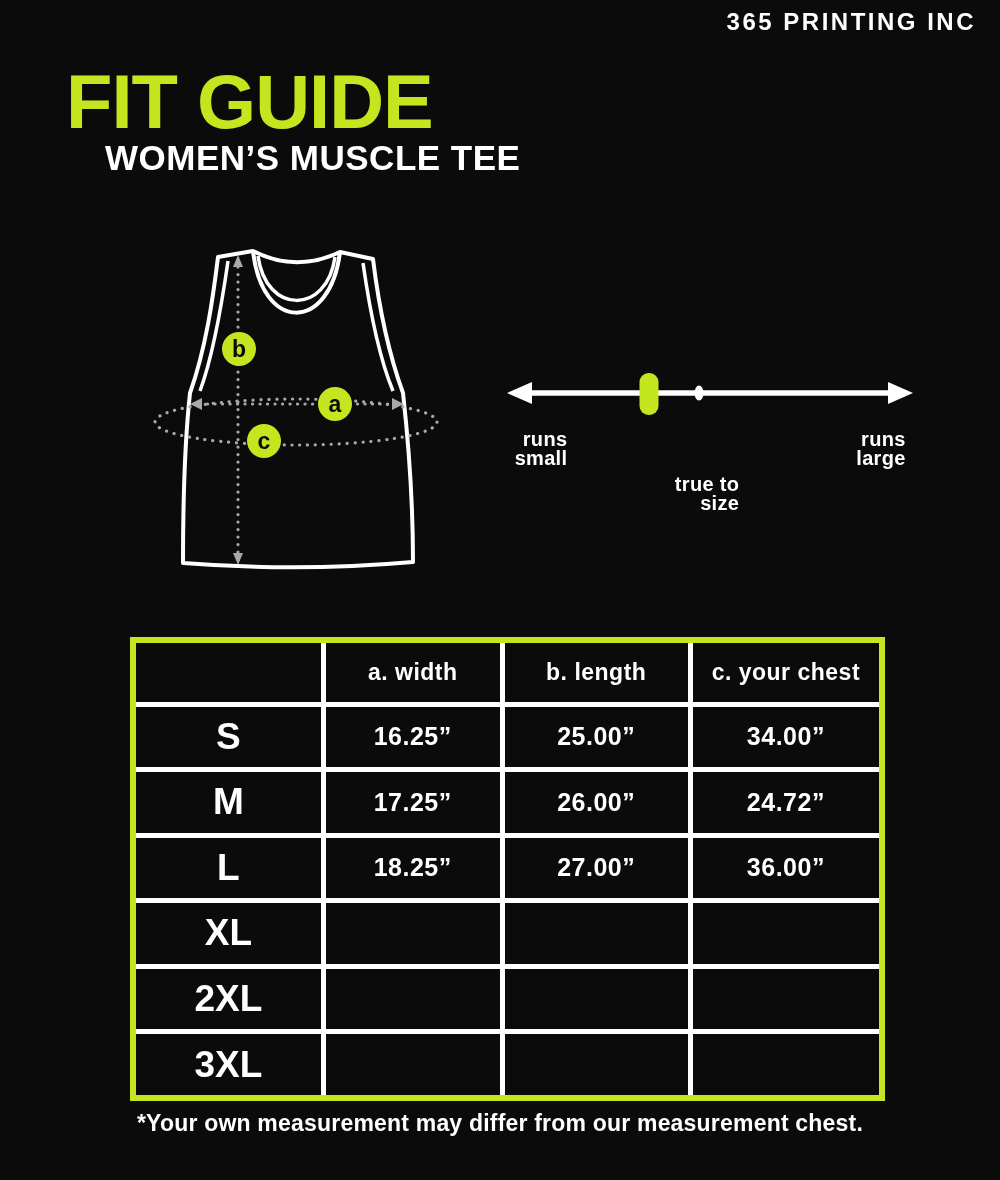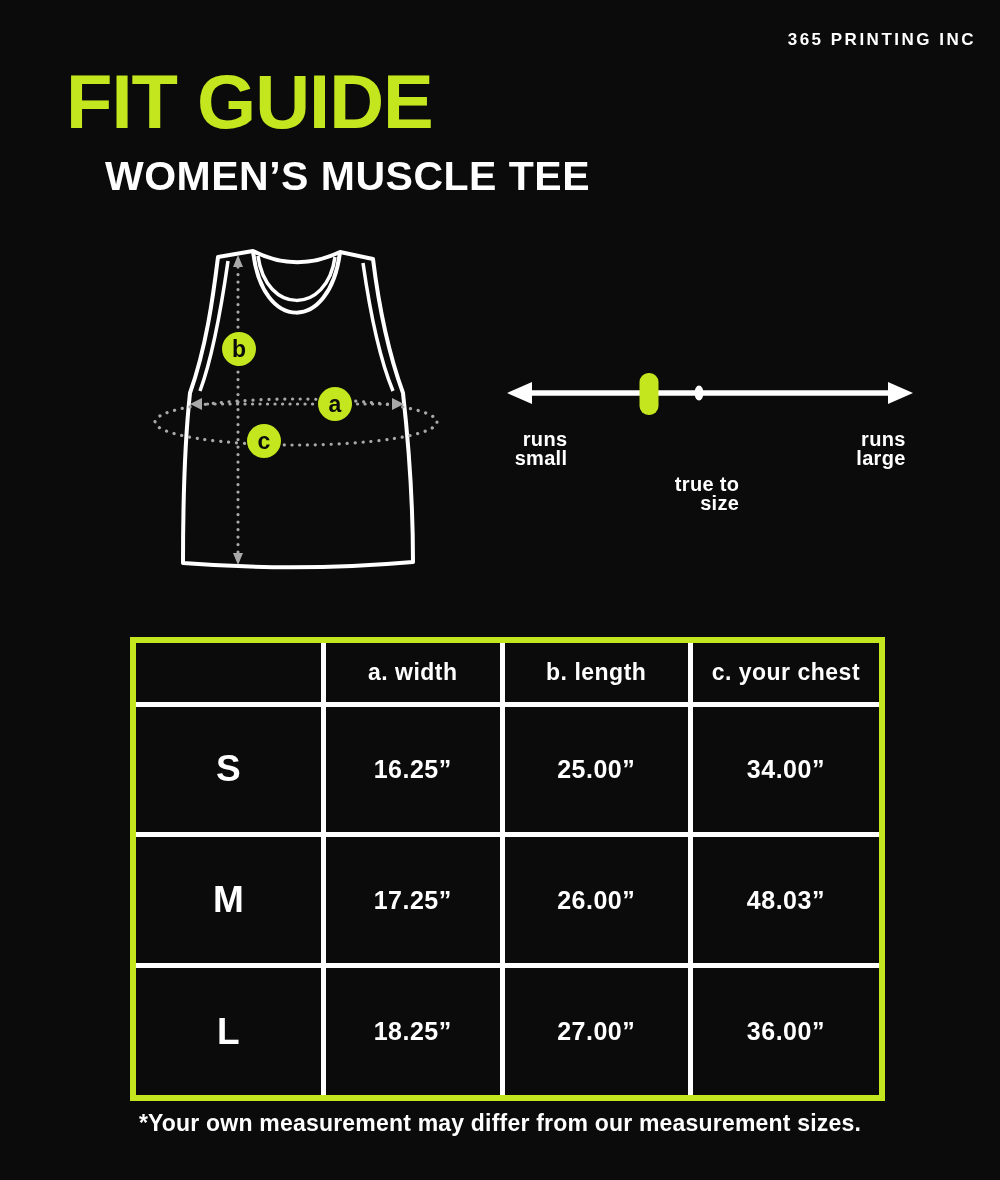--- a/index.html
+++ b/index.html
@@ -7,31 +7,31 @@
   html,body { width:1000px; height:1180px; }
   body {
     background:var(--bg);
     color:var(--white);
     font-family:"Liberation Sans", sans-serif;
     font-weight:bold;
     position:relative;
     overflow:hidden;
   }
   .brand {
-    position:absolute; top:30px; right:24px;
-    font-size:17px; letter-spacing:2.5px; color:var(--white);
+    position:absolute; top:8px; right:24px;
+    font-size:24px; letter-spacing:2.5px; color:var(--white);
   }
   .title {
     position:absolute; left:58px; top:64px;
     font-size:76px; line-height:1; letter-spacing:-1px;
     color:var(--accent); font-weight:bold;margin-left:8px;
   }
   .subtitle {
-    position:absolute; left:105px; top:156px;
-    font-size:41px; line-height:1; letter-spacing:0.5px;
+    position:absolute; left:105px; top:140px;
+    font-size:35px; line-height:1; letter-spacing:0.5px;
     color:var(--white);
   }
   .shirt-svg { position:absolute; left:150px; top:243px; }
   .scale-svg { position:absolute; left:505px; top:365px; }
   .scale-label {
     position:absolute; top:430px;
     transform:translateX(-50%);
     text-align:right; font-size:20px; line-height:19px; letter-spacing:0.3px;
     color:var(--white); white-space:pre;
   }
@@ -133,24 +133,42 @@
     <tr>
       <td class="size-cell">S</td>
       <td class="val-cell">16.25”</td>
       <td class="val-cell">25.00”</td>
       <td class="val-cell">34.00”</td>
     </tr>
     <tr>
       <td class="size-cell">M</td>
       <td class="val-cell">17.25”</td>
       <td class="val-cell">26.00”</td>
-      <td class="val-cell">48.03”</td>
+      <td class="val-cell">24.72”</td>
     </tr>
     <tr>
       <td class="size-cell">L</td>
       <td class="val-cell">18.25”</td>
       <td class="val-cell">27.00”</td>
       <td class="val-cell">36.00”</td>
     </tr>
+    <tr>
+      <td class="size-cell">XL</td>
+      <td class="val-cell"></td>
+      <td class="val-cell"></td>
+      <td class="val-cell"></td>
+    </tr>
+    <tr>
+      <td class="size-cell">2XL</td>
+      <td class="val-cell"></td>
+      <td class="val-cell"></td>
+      <td class="val-cell"></td>
+    </tr>
+    <tr>
+      <td class="size-cell">3XL</td>
+      <td class="val-cell"></td>
+      <td class="val-cell"></td>
+      <td class="val-cell"></td>
+    </tr>
   </tbody>
 </table>
 
-<div class="footnote">*Your own measurement may differ from our measurement sizes.</div>
+<div class="footnote">*Your own measurement may differ from our measurement chest.</div>
 
 </body></html>

